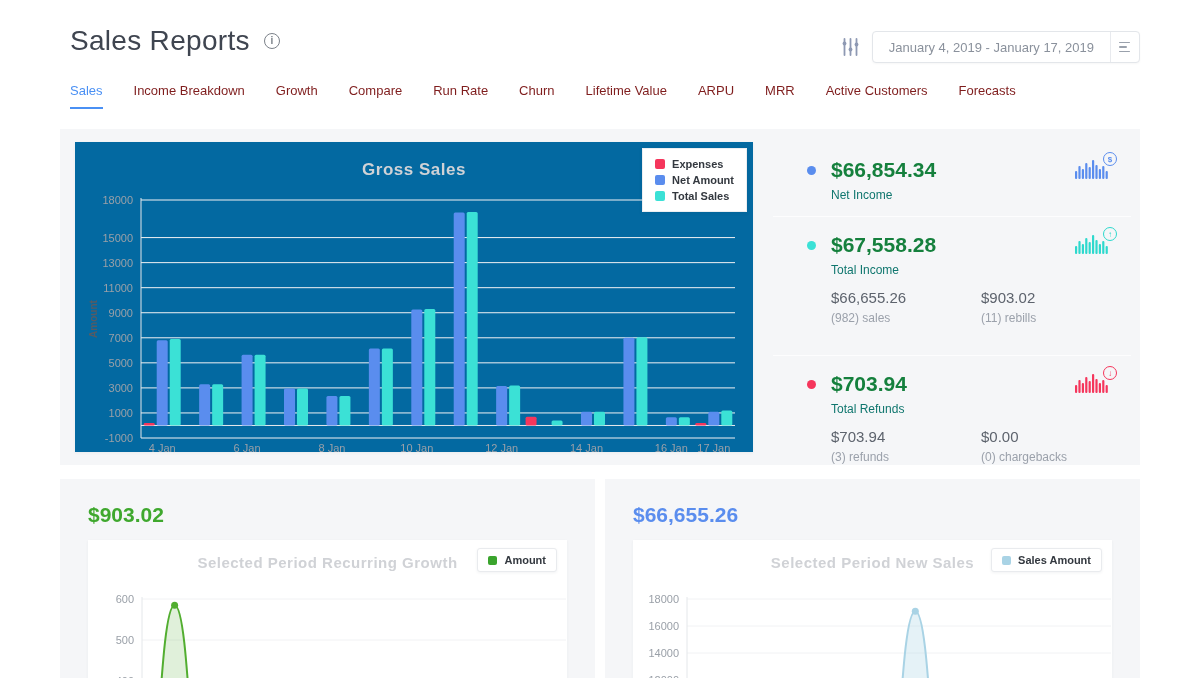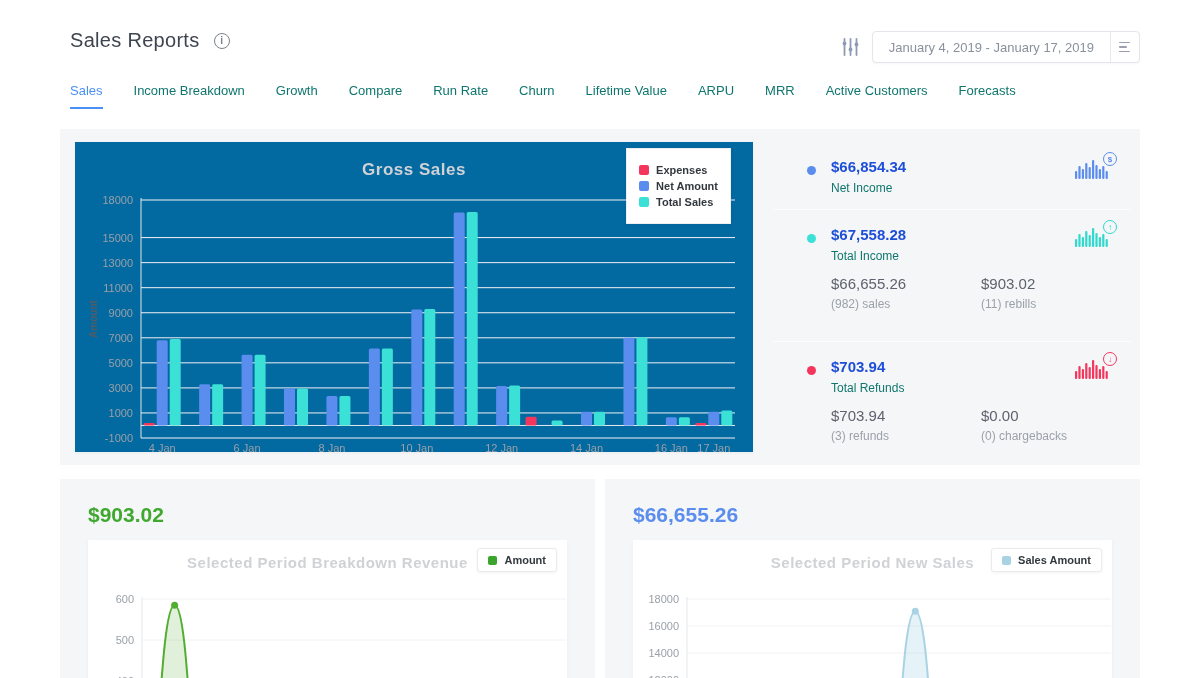--- a/index.html
+++ b/index.html
@@ -2,59 +2,59 @@
 <html><head>
 <meta charset="utf-8">
 <style>
   * { margin:0; padding:0; box-sizing:border-box; }
   html,body { width:1200px; height:678px; overflow:hidden; background:#fff;
     font-family:"Liberation Sans", sans-serif; }
   .page { width:1200px; height:678px; position:relative; }
 
   
   .hdr { padding:18px 60px 0 70px; display:flex; align-items:center; }
-  .hdr h1 { font-size:20px; font-weight:500; color:#3f4550; letter-spacing:.3px; }
+  .hdr h1 { font-size:28px; font-weight:500; color:#3f4550; letter-spacing:.3px; }
   .info { width:16px; height:16px; border:1px solid #7b8189; border-radius:50%;
     color:#7b8189; font-size:10px; font-weight:700; font-style:normal;
     display:inline-flex; align-items:center; justify-content:center; margin-left:14px; cursor:pointer; }
   .hdr-right { margin-left:auto; display:flex; align-items:center; gap:12px;margin-top:13px; }
   .filters-ic { color:#8e99b3; display:inline-flex; cursor:pointer; }
   .datebox { display:flex; align-items:center; border:1px solid #e3e6ea; border-radius:4px;
     background:#fff; height:32px; cursor:pointer; box-shadow:0 1px 2px rgba(40,50,60,.04); }
   .datebox .dval { padding:0 16px; font-size:13px; color:#8a919c; white-space:nowrap; }
   .datebox .sep { width:1px; height:100%; background:#e8eaee; }
   .preset-ic { width:28px; display:flex; flex-direction:column; gap:3px; align-items:flex-start;
     padding-left:8px; }
   .preset-ic b { display:block; height:1.5px; background:#9aa1ac; border-radius:1px; }
   .preset-ic b:nth-child(1){width:11px;} .preset-ic b:nth-child(2){width:8px;} .preset-ic b:nth-child(3){width:11px;}
 
   
   .tabs { display:flex; gap:31px; padding:20px 60px 0 70px; }
-  .tab { font-size:13px; color:#0f766e; padding-bottom:9px; border-bottom:2px solid transparent;
+  .tab { font-size:13px; color:#7f1d1d; padding-bottom:9px; border-bottom:2px solid transparent;
     cursor:pointer; white-space:nowrap; }
   .tab.active { color:#4a90f4; font-weight:500; border-bottom-color:#4a90f4; }
 
   
   .main { margin:20px 60px 0; background:#f5f6f8; padding:13px 15px; display:flex; height:336px; }
   .chart-card { width:680px; background:#0369a1; position:relative; padding:6px 8px 0;
     box-shadow:0 1px 3px rgba(40,50,60,.05); }
   .chart-title { text-align:center; font-size:17px; font-weight:700; color:#d0d2d6;
     padding-top:12px; letter-spacing:.5px; }
-  .legend { position:absolute; top:6px; right:22px; background:#fff; border:1px solid #eceef1;
-    box-shadow:0 1px 4px rgba(40,50,60,.08); padding:11px 12px; z-index:2; }
+  .legend { position:absolute; top:6px; right:6px; background:#fff; border:1px solid #eceef1;
+    box-shadow:0 1px 4px rgba(40,50,60,.08); padding:5px 12px; z-index:2; }
   .legend .li { display:flex; align-items:center; gap:7px; margin:4px 0; cursor:pointer; }
   .legend .sw { width:10px; height:10px; border-radius:2px; display:inline-block; }
   .legend .lt { font-size:11px; font-weight:700; color:#33383f; }
 
   
   .stats { flex:1; margin-left:20px; padding-right:10px; }
   .srow { position:relative; padding:16px 0 14px 58px; }
   .srow + .srow { border-top:1px solid #fdfdfe; }
   .srow .dot { position:absolute; left:34px; top:24px; width:9px; height:9px; border-radius:50%; }
-  .sval { font-size:15px; font-weight:700; color:#1d4ed8; }
+  .sval { font-size:21px; font-weight:700; color:#15803d; }
   .slab { font-size:12px; color:#0f766e; margin-top:6px; }
   .mini-eq { position:absolute; right:22px; top:16px; display:inline-block; }
   .mini-eq .badge { position:absolute; top:-6px; right:-8px; width:14px; height:14px;
     border:1.4px solid currentColor; border-radius:50%; background:#f5f6f8; font-style:normal;
     font-size:8px; font-weight:700; display:flex; align-items:center; justify-content:center; }
   .subrow { display:flex; padding:12px 0 16px 58px; }
   .subcol { width:150px; }
   .subval { font-size:15px; color:#5d636d; }
   .sublab { font-size:12px; color:#9ba1ab; margin-top:5px; }
 
@@ -283,21 +283,21 @@
           </div>
         </div>
       </div>
     </aside>
   </section>
 
   <section class="bottom">
     <div class="panel">
       <div class="bigamt" style="color: rgb(63, 168, 46);">$903.02</div>
       <div class="pcard">
-        <div class="chart-title">Selected Period Breakdown Revenue</div>
+        <div class="chart-title">Selected Period Recurring Growth</div>
         <div class="chip">
           <span class="sw" style="background: rgb(58, 164, 45);"></span>
           <span class="lt">Amount</span>
         </div>
         <div class="chart-mount" id="rec-chart"><svg width="480" height="286">
               <line x1="46" y1="14" x2="470" y2="14" stroke="#f1f2f4" stroke-width="1"></line>
               <text x="38" y="18" font-size="11" fill="#9aa0a8" text-anchor="end">600</text>
               <line x1="46" y1="55" x2="470" y2="55" stroke="#f1f2f4" stroke-width="1"></line>
               <text x="38" y="59" font-size="11" fill="#9aa0a8" text-anchor="end">500</text>
               <line x1="46" y1="96" x2="470" y2="96" stroke="#f1f2f4" stroke-width="1"></line>

